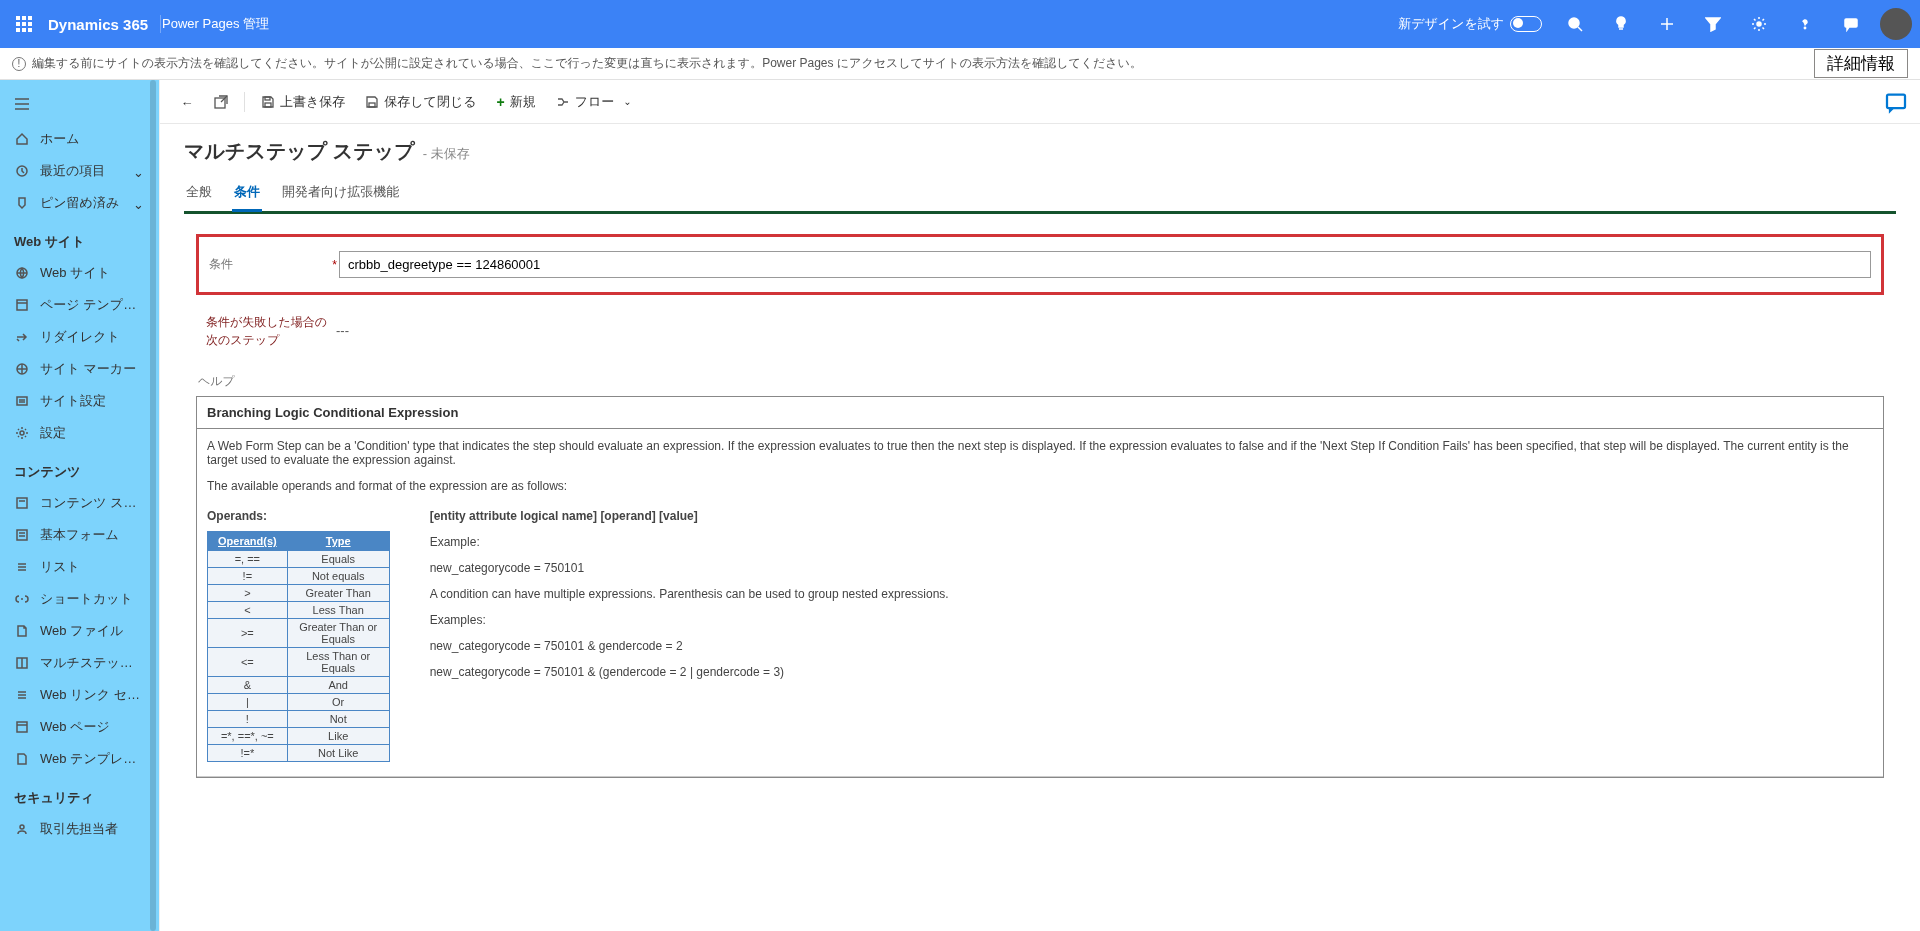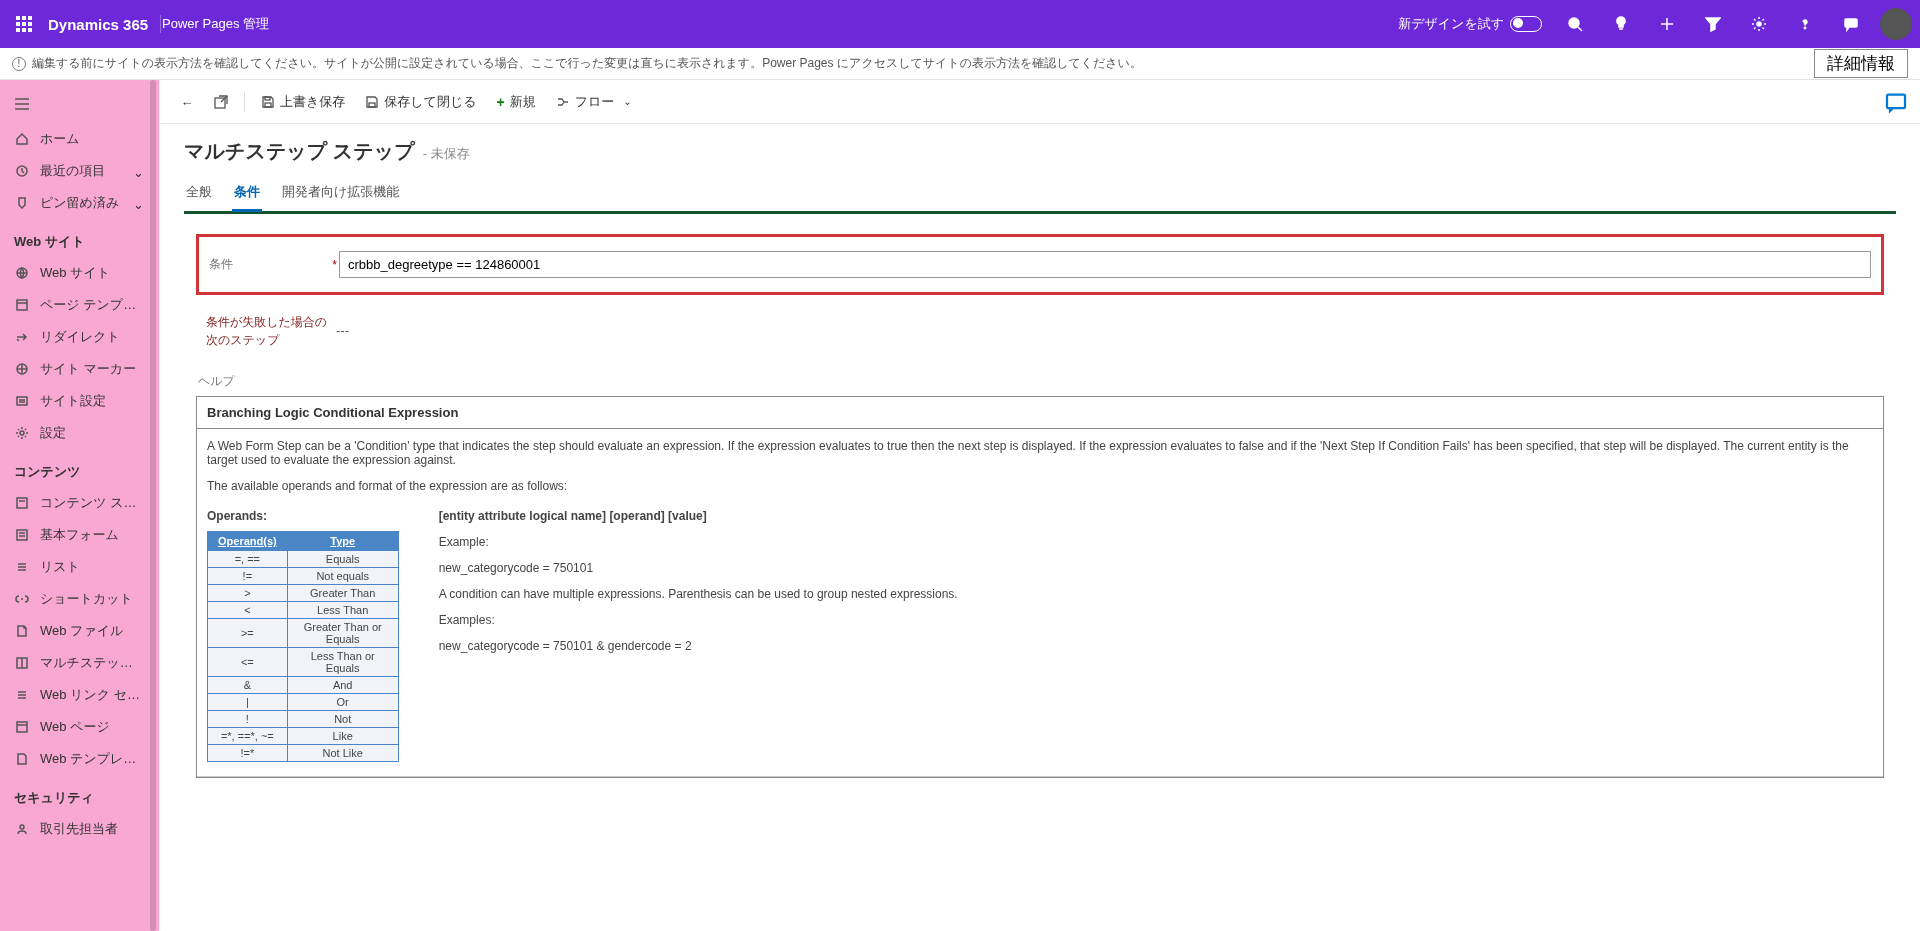--- a/index.html
+++ b/index.html
@@ -1,19 +1,19 @@
 <!DOCTYPE html>
 <html><head>
   <meta charset="utf-8">
   <style>
     * { margin: 0; padding: 0; box-sizing: border-box; font-family: "Segoe UI", "Yu Gothic UI", sans-serif; }
     body { font-size: 13px; color: #333; overflow: hidden; }
     
     
-    .top-header { background: #6d28d9; color: #fff; height: 48px; display: flex; align-items: center; padding: 0 8px; }
+    .top-header { background: #3b82f6; color: #fff; height: 48px; display: flex; align-items: center; padding: 0 8px; }
     .waffle { width: 32px; height: 32px; display: flex; align-items: center; justify-content: center; }
     .waffle svg { width: 16px; height: 16px; fill: #fff; }
     .brand { font-weight: 600; font-size: 15px; margin-left: 8px; margin-right: 12px; }
     .sub-brand { border-left: 1px solid rgba(255,255,255,0.3); padding-left: 1px; font-size: 13px; }
     .header-spacer { flex: 1; }
     .header-actions { display: flex; align-items: center; gap: 4px; }
     .try-new { display: flex; align-items: center; font-size: 13px; margin-right: 8px; }
     .toggle { width: 32px; height: 16px; border: 1px solid #fff; border-radius: 8px; margin-left: 6px; position: relative; }
     .toggle::after { content:''; position:absolute; left:2px; top:1px; width:10px; height:10px; background:#fff; border-radius:50%; }
     .hdr-icon { width: 42px; height: 48px; display: flex; align-items: center; justify-content: center; cursor: pointer; }
@@ -21,21 +21,21 @@
     .avatar { width: 32px; height: 32px; border-radius: 50%; background: #555; margin-left: 4px; }
     
     
     .notif-bar { background: #fff; border-bottom: 1px solid #e1e1e1; height: 32px; display: flex; align-items: center; padding: 0 12px; font-size: 12px; color: #555; }
     .notif-icon { width: 14px; height: 14px; border: 1px solid #777; border-radius: 50%; display: flex; align-items: center; justify-content: center; font-size: 10px; margin-right: 6px; }
     .notif-spacer { flex: 1; }
     .detail-btn { border: 1px solid #8a8886; background: #fff; padding: 2px 12px; font-size: 17px; cursor: pointer; }
     
     
     .layout { display: flex; height: calc(100vh - 80px); }
-    .sidebar { width: 160px; background: #f9a8d4; border-right: 1px solid #eee; overflow-y: auto; padding-top: 8px; position: relative; }
+    .sidebar { width: 160px; background: #7dd3fc; border-right: 1px solid #eee; overflow-y: auto; padding-top: 8px; position: relative; }
     .sidebar::after { content:''; position:absolute; right:3px; top:0; bottom:0; width:6px; background: rgba(0,0,0,0.15); border-radius:3px; }
     
     .hamburger { padding: 8px 14px; }
     .hamburger svg { width: 16px; height: 16px; }
     
     .nav-item { display: flex; align-items: center; padding: 7px 14px; font-size: 13px; color: #333; cursor: pointer; position: relative; }
     .nav-icon { width: 16px; height: 16px; margin-right: 10px; display: flex; align-items: center; justify-content: center; flex-shrink: 0; }
     .nav-icon svg { width: 14px; height: 14px; stroke: #555; fill: none; stroke-width: 1.5; }
     .nav-label { flex: 1; white-space: nowrap; overflow: hidden; text-overflow: ellipsis; }
     .nav-chevron { width: 12px; height: 12px; }
@@ -78,21 +78,21 @@
     .help-body p { margin-bottom: 12px; }
     .help-cols { display: flex; gap: 40px; align-items: flex-start; padding-top: 4px;}
     .operands-col { }
     .format-col { flex: 1; }
     .sec-title { font-weight: 600; margin-bottom: 8px; }
     
     .op-table { border-collapse: collapse; font-size: 11px; }
     .op-table th { background: #4a86c5; color: #fff; padding: 3px 10px; text-align: center; font-weight: 600; border: 1px solid #4a86c5; text-decoration: underline; }
     .op-table td { border: 1px solid #4a86c5; padding: 2px 10px; text-align: center; background: #f0f4f9; }
     .op-table td:first-child { width: 78px; }
-    .op-table td:last-child { width: 111px; }
+    .op-table td:last-child { width: 102px; }
     
     .format-col p { margin-bottom: 12px; }
     .fmt-def { font-weight: 600; }
   </style>
 </head>
 <body>
 
 <div class="top-header">
   <div class="waffle">
     <svg viewBox="0 0 16 16">
@@ -513,20 +513,21 @@
                     </tbody>
                 </table>
               </div>
               <div class="format-col">
                 <p class="fmt-def">[entity attribute logical name] [operand] [value]</p>
                 <p>Example:</p>
                 <p>new_categorycode = 750101</p>
                 <p>A condition can have multiple expressions. Parenthesis can be used to group nested expressions.</p>
                 <p>Examples:</p>
                 <p>new_categorycode = 750101 &amp; gendercode = 2</p>
+                <p>new_categorycode = 750101 &amp; (gendercode = 2 | gendercode = 3)</p>
               </div>
             </div>
           </div>
         </div>
       </div>
     </div>
   </div>
 </div>
 
 </body></html>

